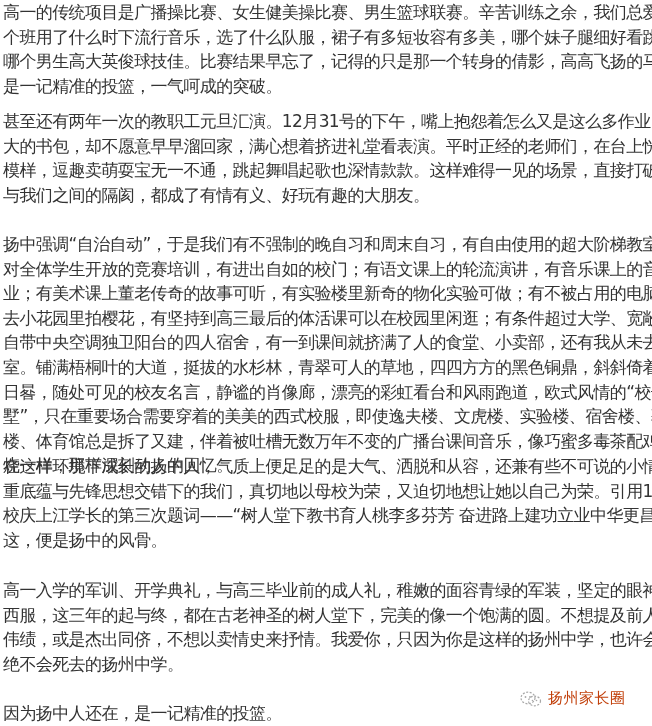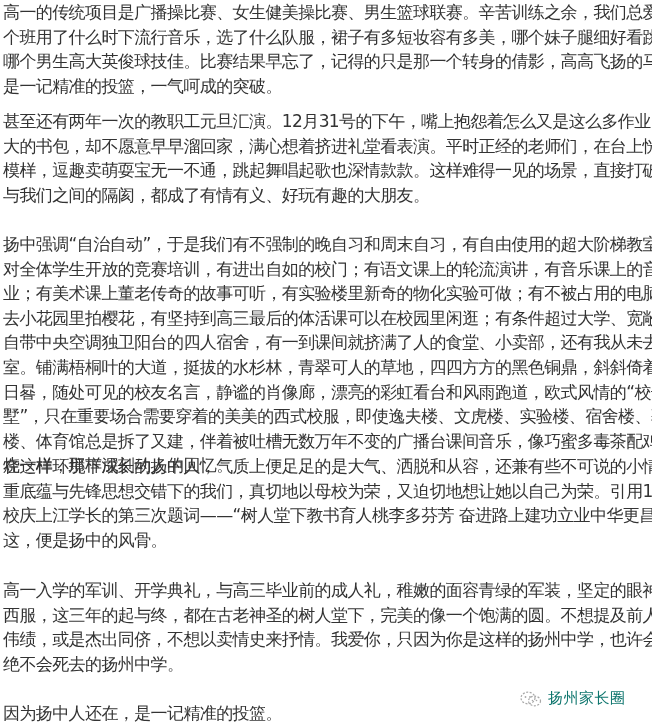--- a/index.html
+++ b/index.html
@@ -39,21 +39,21 @@
     .p4 { position: absolute; top: 454px; }
     .p5 { position: absolute; top: 578px; }
     .p6 { position: absolute; top: 701px; }
     .watermark {
       position: absolute;
       left: 520px;
       top: 689px;
       display: flex;
       align-items: center;
       gap: 6px;
-      color: #0f766e;
+      color: #c2410c;
       font-size: 15px;
       letter-spacing: 0.5px;
     }
     .wm-icon {
       width: 22px;
       height: 18px;
       display: inline-block;
     }
   </style>
 </head>

